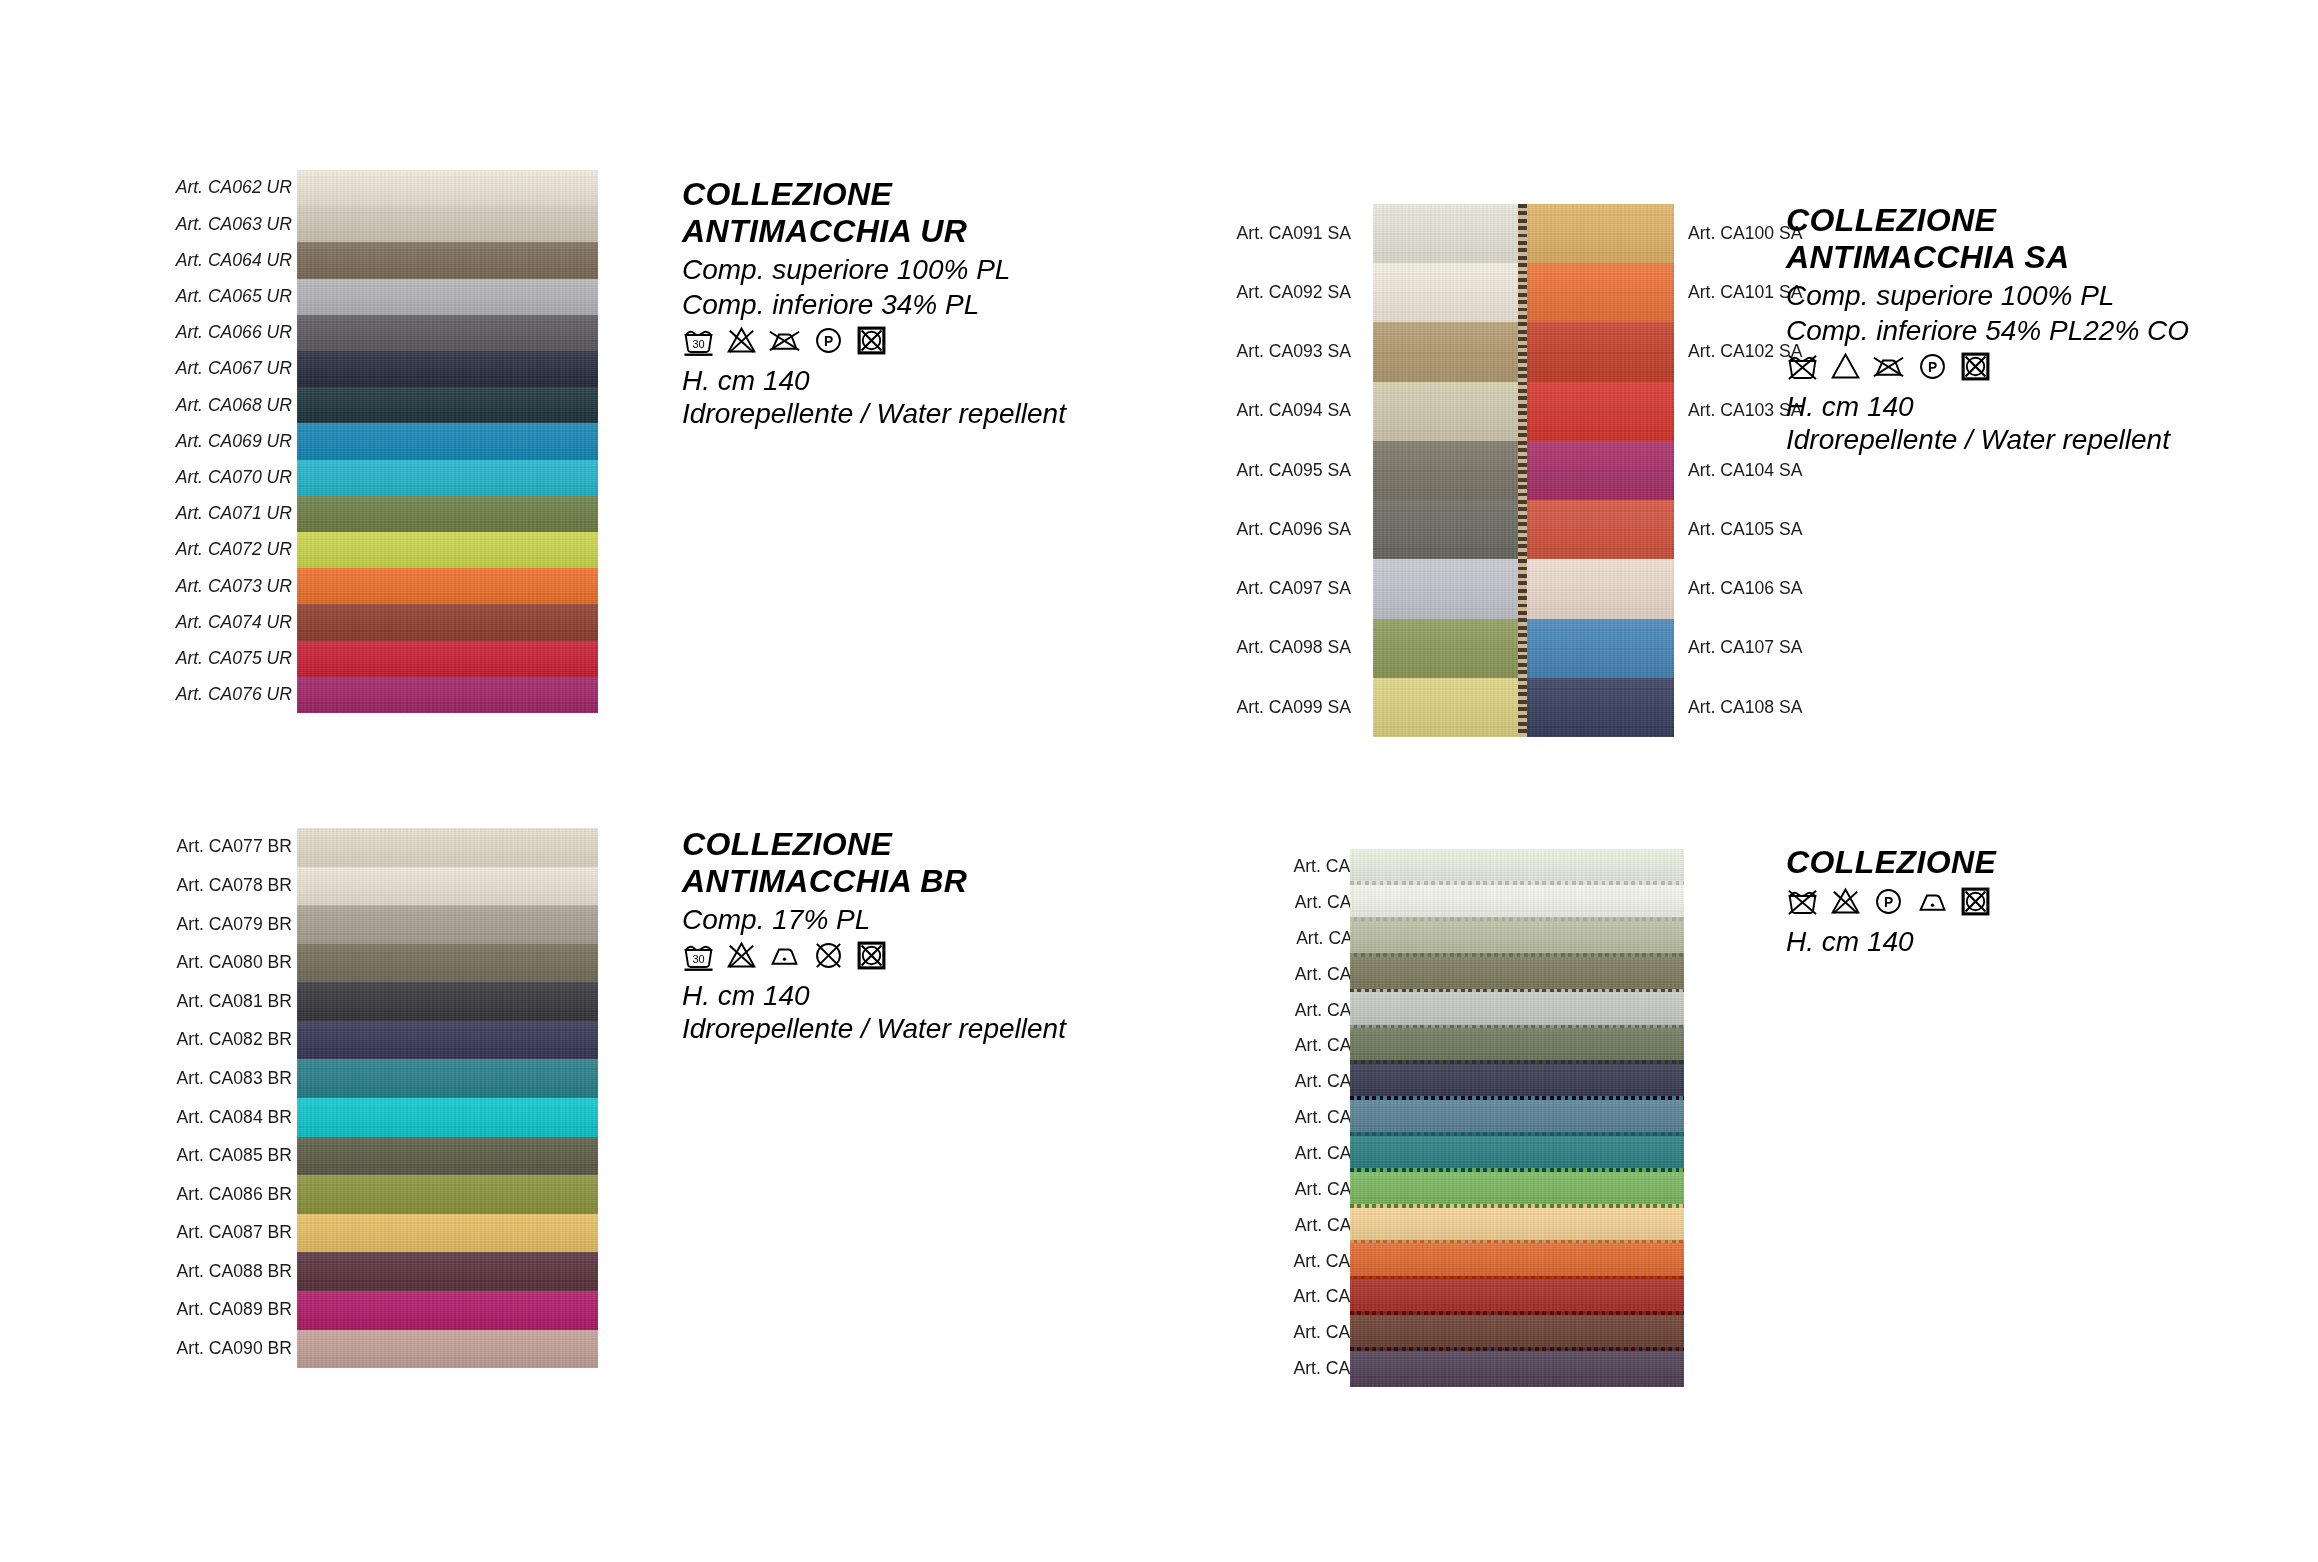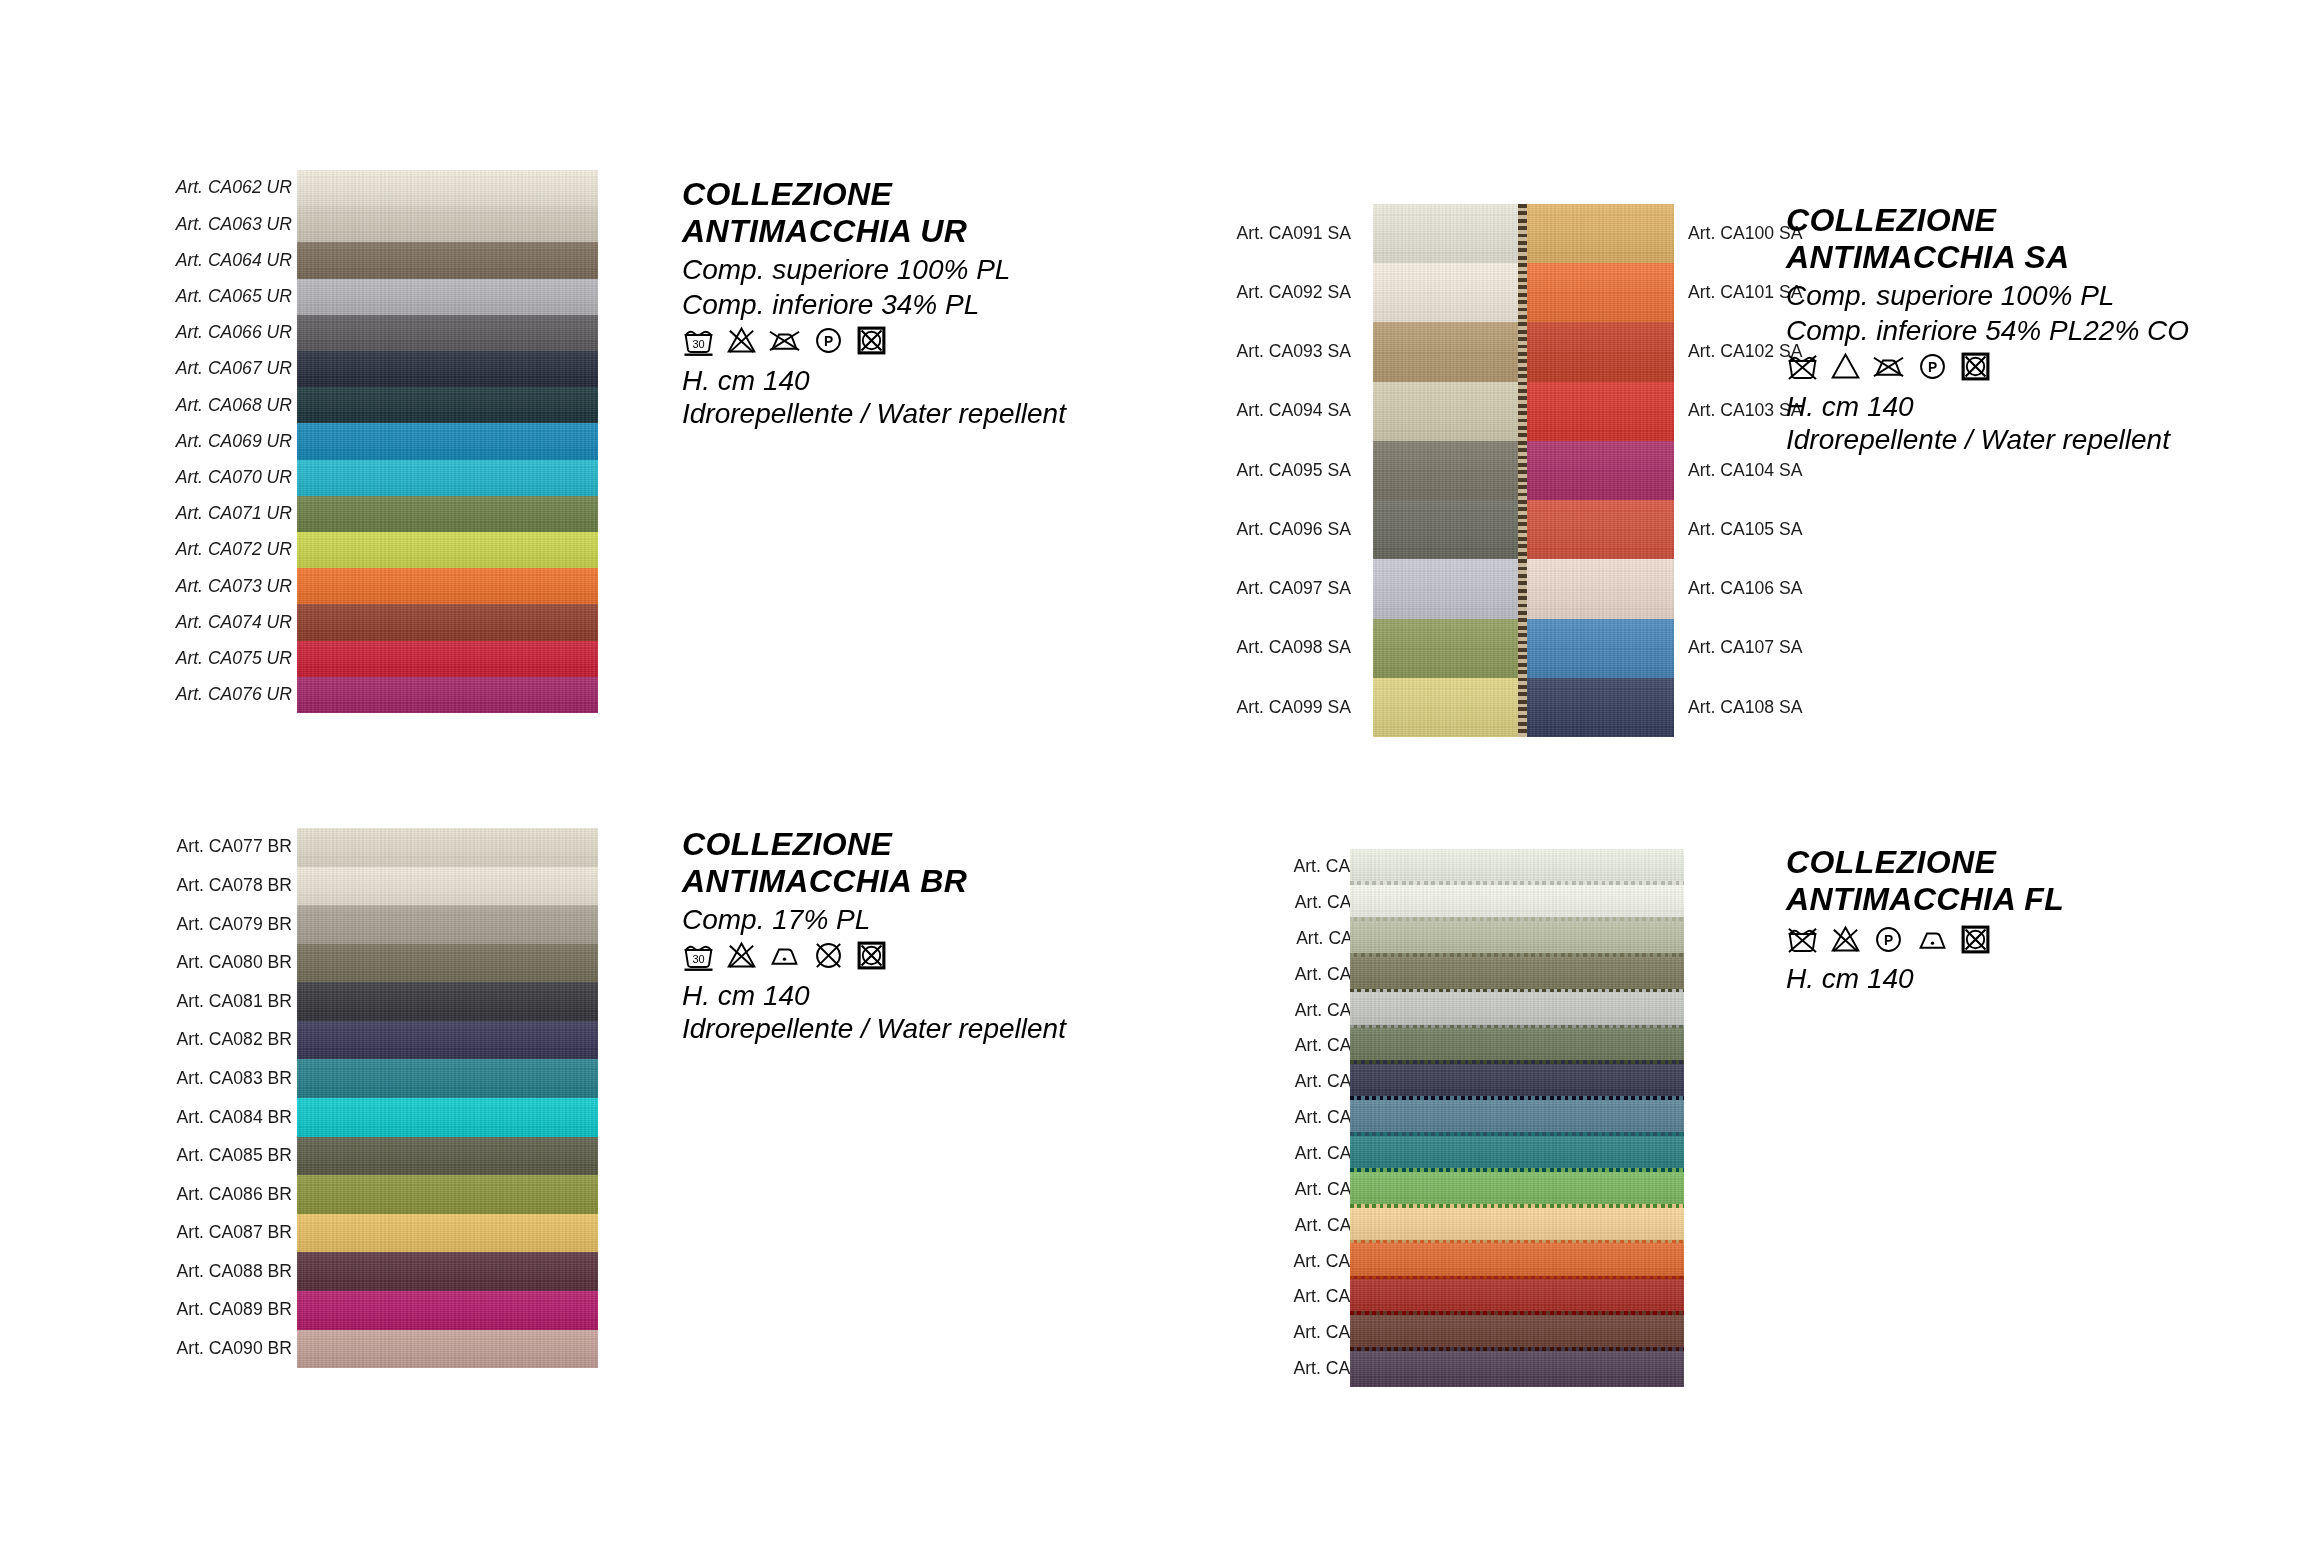--- a/index.html
+++ b/index.html
@@ -523,21 +523,20 @@
         <div class="swatch-fill" style="background: linear-gradient(rgb(119, 77, 66) 0%, rgb(109, 67, 56) 45%, rgb(97, 55, 44) 100%);"></div>
         <div class="pink-edge" style="background: repeating-linear-gradient(90deg, rgb(59, 17, 6) 0px, rgb(59, 17, 6) 3.7px, rgb(68, 52, 72) 3.7px, rgb(68, 52, 72) 7.4px);"></div>
       </div>
       <div class="swatch-row pinked-bottom">
         <div class="swatch-fill" style="background: linear-gradient(rgb(93, 77, 97) 0%, rgb(83, 67, 87) 45%, rgb(71, 55, 75) 100%);"></div>
       </div>
     </div>
 </div>
 <div class="info" style="left:1786px; top:844px;">
   <div class="title-line">COLLEZIONE</div>
-  <div class="title-line">ANTIMACCHIA FL</div>
   <div class="care-row">
       <span>
         <svg class="care-icon" width="33" height="33" viewBox="0 0 36 36" fill="none" stroke="#000" stroke-width="2.1" stroke-linecap="square" stroke-linejoin="miter">
           <path d="M4 12 H32 L29.5 28 Q29 30.5 26.5 30.5 H9.5 Q7 30.5 6.5 28 Z"></path>
           <path d="M4 12 Q9 6 13 10 Q17 14 22 10 Q27 6 32 12"></path>
           <path d="M4 7 L32 31 M32 7 L4 31"></path>
         </svg>
       </span>
       <span>
         <svg class="care-icon" width="33" height="33" viewBox="0 0 36 36" fill="none" stroke="#000" stroke-width="2.1" stroke-linecap="square" stroke-linejoin="miter">

